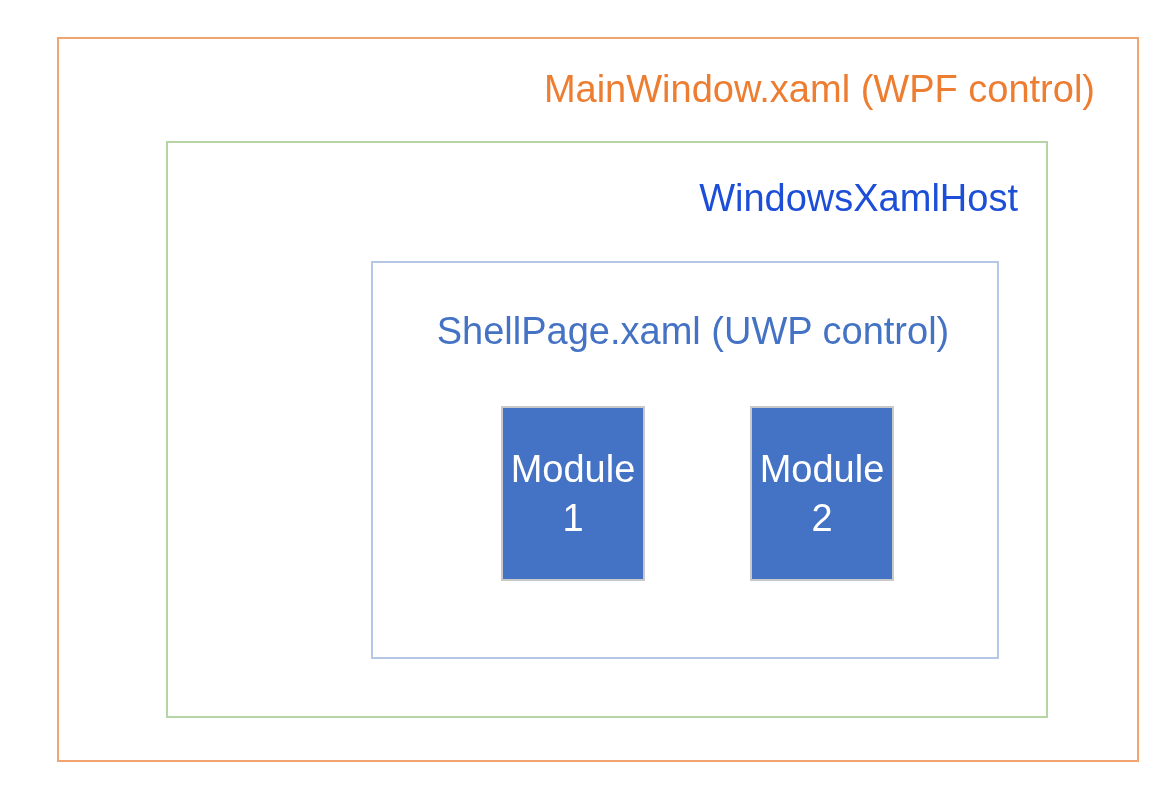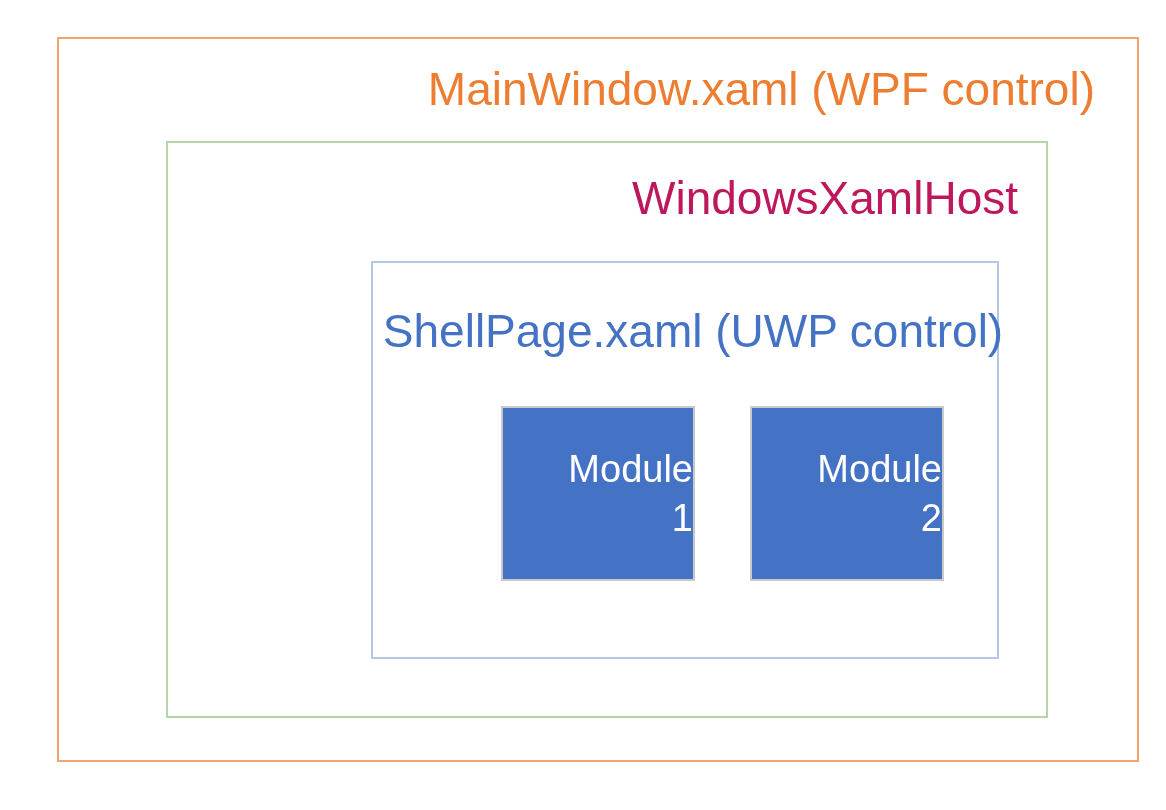--- a/index.html
+++ b/index.html
@@ -16,21 +16,21 @@
     overflow: hidden;
   }
   .box {
     position: absolute;
     box-sizing: border-box;
     border: 2px solid transparent; 
     background: transparent;
   }
   .box-label {
     position: absolute;
-    font-size: 46px;
+    font-size: 38px;
     line-height: 46px;
     white-space: nowrap;
   }
   .outer-box {
     left: 57px;
     top: 37px;
     width: 1082px;
     height: 725px;
   }
   .outer-label {
@@ -59,26 +59,26 @@
     top: 45px;
     left: 0;
     width: 100%;
     text-align: center;
     padding-left: 8px;
   }
   .module-box {
     position: absolute;
     box-sizing: border-box;
     top: 143px;
-    width: 194px;
+    width: 144px;
     height: 175px;
     border: 2px solid transparent; 
     display: flex;
     flex-direction: column;
-    align-items: flex-end;
+    align-items: center;
     justify-content: center;
     text-align: center;
   }
   .module-1 { left: 128px; }
   .module-2 { left: 377px; }
   .module-line {
     font-size: 38px;
     line-height: 49px;
     white-space: nowrap;
   }
@@ -87,21 +87,21 @@
 <body>
 
 <div class="canvas">
 
   <div class="box outer-box" style="border-color: rgb(242, 164, 112);">
 
     <div class="box-label outer-label" style="color: rgb(237, 125, 49);">MainWindow.xaml (WPF control)</div>
 
     <div class="box host-box" style="border-color: rgb(181, 213, 167);">
 
-      <div class="box-label host-label" style="color: #be185d;">WindowsXamlHost</div>
+      <div class="box-label host-label" style="color: #1d4ed8;">WindowsXamlHost</div>
 
       <div class="box shell-box" style="border-color: rgb(180, 199, 231);">
 
         <div class="box-label shell-label" style="color: rgb(68, 114, 196);">ShellPage.xaml (UWP control)</div>
 
         <div class="module-box module-1" style="background-color: rgb(68, 114, 196); border-color: rgb(201, 201, 201); color: rgb(255, 255, 255);">
           <div class="module-line">Module</div>
           <div class="module-line">1</div>
         </div>
 

